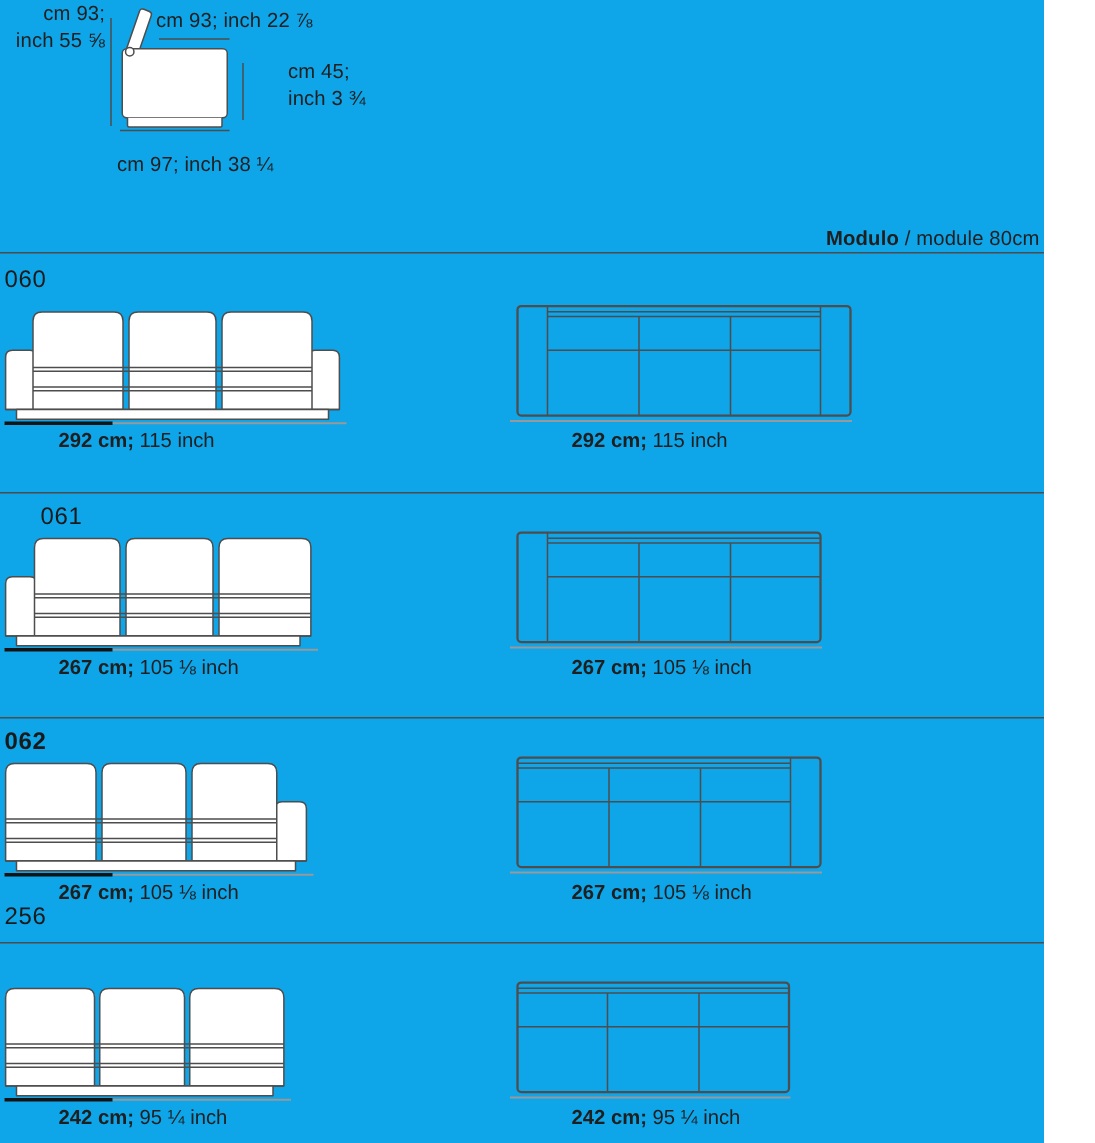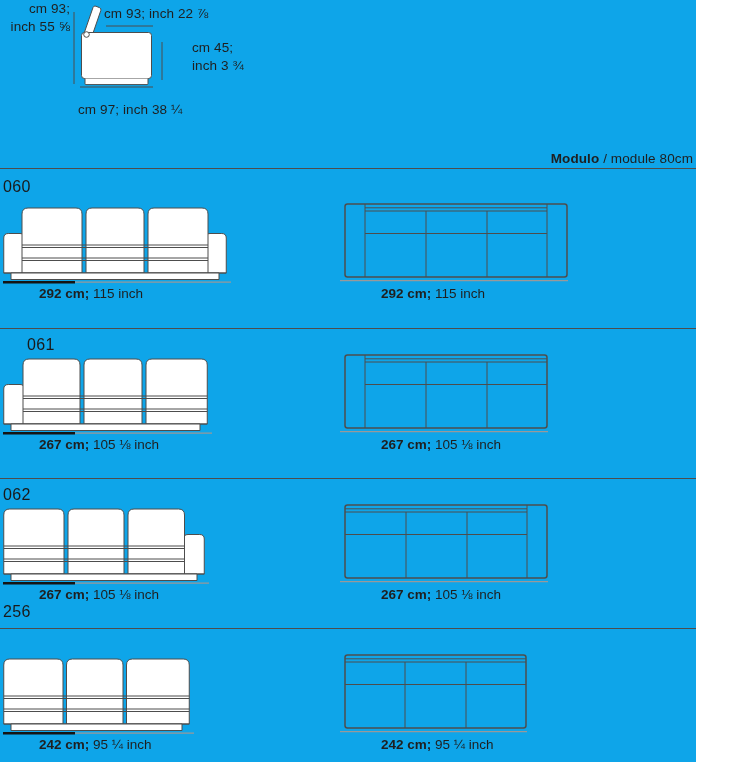--- a/index.html
+++ b/index.html
@@ -113,21 +113,21 @@
 
   <div class="abs dim" style="left:3px; top:437px;">
     <span class="b">267 cm;</span><span> 105 ⅛ inch</span>
   </div>
   <div class="abs dim" style="left:345px; top:437px;">
     <span class="b">267 cm;</span><span> 105 ⅛ inch</span>
   </div>
 
   <div class="hr" style="top:478px;"></div>
 
-  <div class="abs code" style="left:3px; top:485px;">062</div>
+  <div class="abs code" style="left:3px; top:485px;font-weight:bold;">062</div>
 
   <svg class="abs" style="left:3px; top:508px;" width="206" height="78" viewBox="0 0 206 78">
     <path class="fillw" d="M180.5,66 L180.5,31 Q180.5,26.5 185,26.5 L196.75,26.5 Q201.25,26.5 201.25,31 L201.25,66 Z"></path>
     <path class="fillw" d="M0.75,66 L0.75,7 Q0.75,1 6.75,1 L55,1 Q61,1 61,7 L61,66 Z"></path>
     <path class="fillw" d="M65,66 L65,7 Q65,1 71,1 L115,1 Q121,1 121,7 L121,66 Z"></path>
     <path class="fillw" d="M125,66 L125,7 Q125,1 131,1 L175.5,1 Q181.5,1 181.5,7 L181.5,66 Z"></path>
     <path class="stroke" d="M0.75,38 H181.5 M0.75,40.5 H181.5 M0.75,51 H181.5 M0.75,53.5 H181.5"></path>
     <path class="stroke" d="M0.75,66 H201.25"></path>
     <rect class="fillw" x="8" y="66" width="186" height="6.5"></rect>
     <path class="ground" d="M0,75.2 H206"></path>

